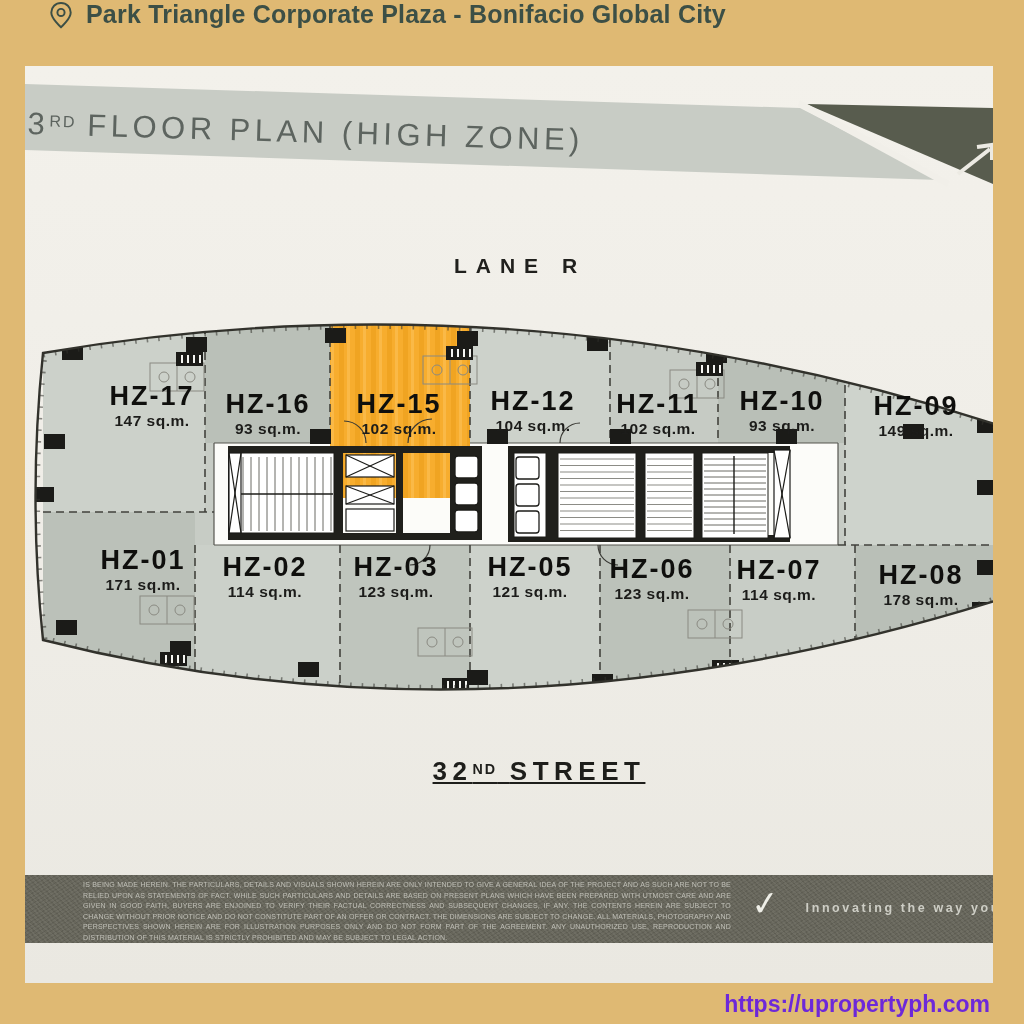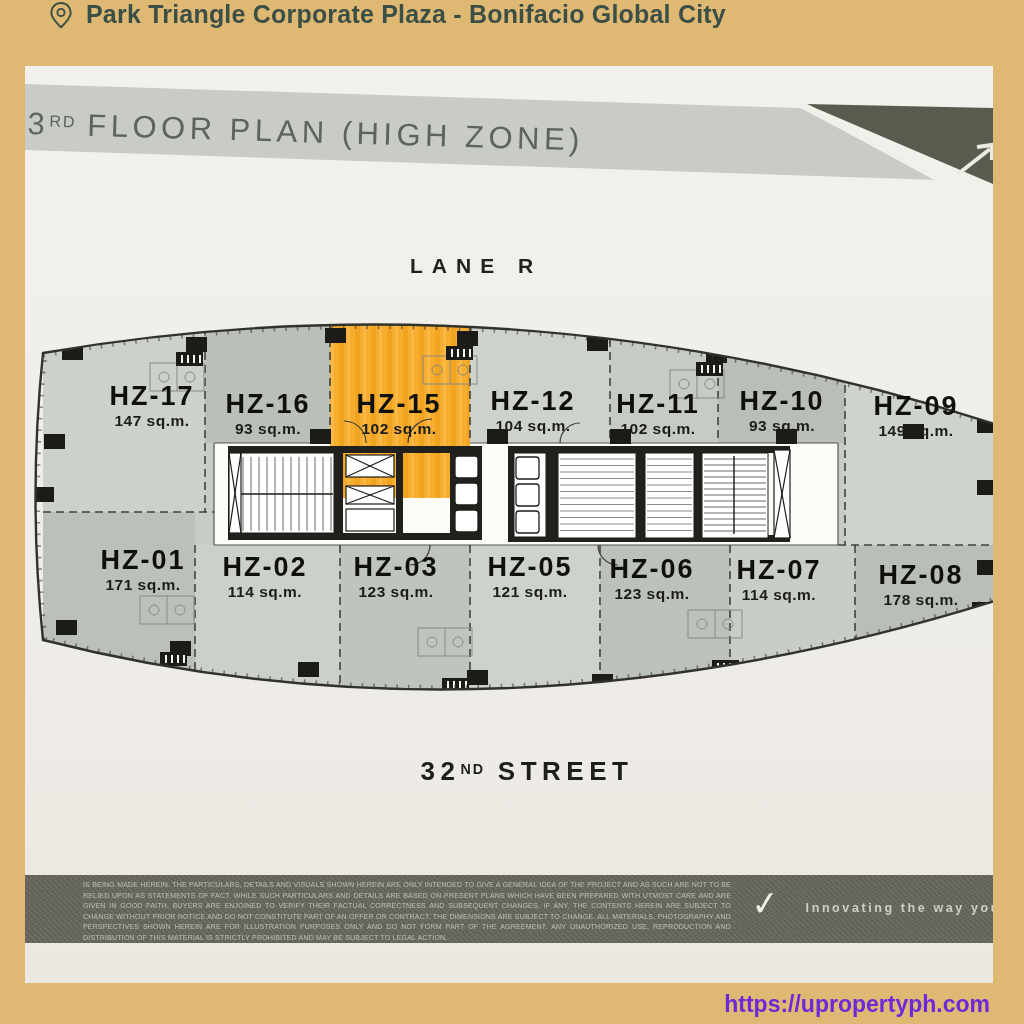--- a/index.html
+++ b/index.html
@@ -18,24 +18,24 @@
     background:linear-gradient(180deg,#f3f1eb 0%,#efede7 55%,#eae8e1 100%);
     overflow:hidden;}
   .photo svg.plan{position:absolute;left:0;top:0;width:968px;height:917px;}
 
   .plan-title{position:absolute;left:3px;top:40px;transform:rotate(1.7deg);
     transform-origin:left top;white-space:nowrap;font-size:31px;color:#5d645f;
     letter-spacing:4.5px;}
   .plan-title sup{font-size:.52em;vertical-align:.5em;letter-spacing:2px;}
   .plan-title .rest{margin-left:.35em;}
 
-  .lane-label{position:absolute;left:385px;top:188px;width:220px;
+  .lane-label{position:absolute;left:385px;top:188px;width:220px;text-align:center;
     font-size:21px;color:#20201d;letter-spacing:9px;font-weight:bold;}
-  .street-label{position:absolute;left:352px;top:690px;width:300px;text-align:center;
-    font-size:26px;color:#1e1e1b;letter-spacing:5.5px;font-weight:bold;}
+  .street-label{position:absolute;left:364px;top:690px;width:300px;text-align:center;
+    font-size:26px;color:#1e1e1b;letter-spacing:5.5px;font-weight:bold;text-decoration:underline;}
   .street-label sup{font-size:.55em;vertical-align:.45em;letter-spacing:2px;}
 
   
   .plan-footer{position:absolute;left:0;top:809px;width:968px;height:68px;
     background:
       repeating-linear-gradient(47deg,rgba(255,255,255,.05) 0 2px,transparent 2px 4px),
       repeating-linear-gradient(-31deg,rgba(0,0,0,.09) 0 1px,transparent 1px 3px),
       #67665b;
     overflow:hidden;}
   .disclaimer{position:absolute;left:58px;top:5px;width:648px;margin:0;

